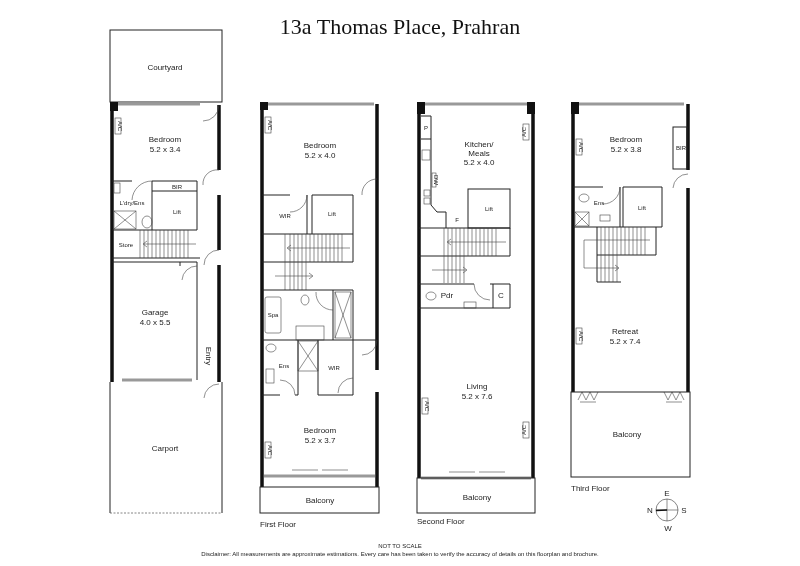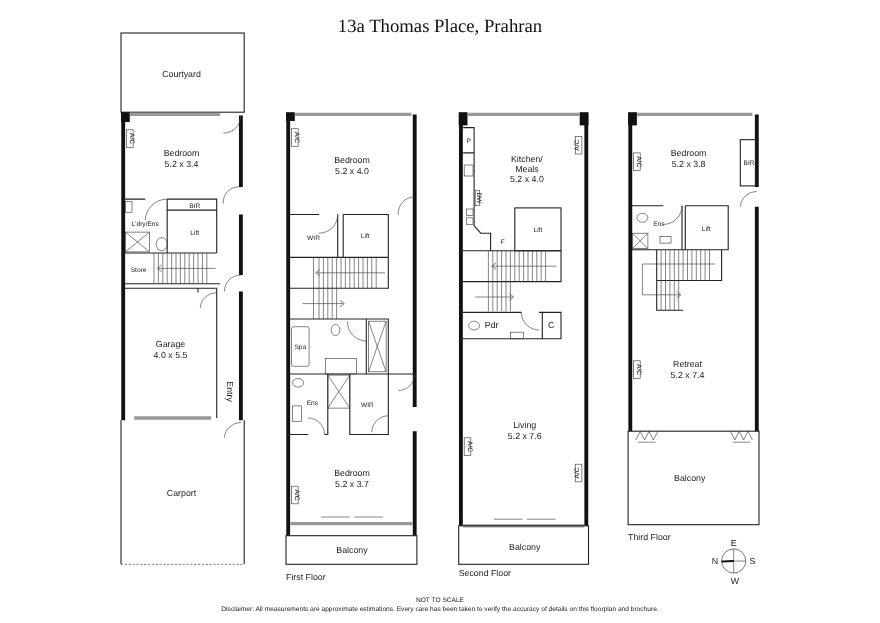--- a/index.html
+++ b/index.html
@@ -1,17 +1,17 @@
 <!DOCTYPE html>
 <html><head>
 <meta charset="utf-8">
 <style>
   html, body { margin:0; padding:0; background:#fff; }
   body { width:800px; height:566px; position:relative; overflow:hidden; font-family:"Liberation Sans", sans-serif; color:#222; }
-  .title { position:absolute; left:0; width:800px; top:14px; text-align:center; font-family:"Liberation Serif", serif; font-size:17px; color:#111; }
+  .title { position:absolute; left:0; width:800px; top:14px; text-align:center; font-family:"Liberation Serif", serif; font-size:22px; color:#111; }
   svg.plan { position:absolute; left:0; top:0; }
   .lbl { font-family:"Liberation Sans", sans-serif; font-size:8px; fill:#222; text-anchor:middle; }
   .lbl-sm { font-family:"Liberation Sans", sans-serif; font-size:6px; fill:#222; text-anchor:middle; }
   .lbl-floor { font-family:"Liberation Sans", sans-serif; font-size:8px; fill:#222; }
   .wall { stroke:#111; stroke-width:3.5; fill:none; }
   .thin { stroke:#222; stroke-width:1; fill:none; }
   .hair { stroke:#444; stroke-width:0.6; fill:none; }
   .win { stroke:#999; stroke-width:3; fill:none; }
   .footer { position:absolute; left:0; width:800px; text-align:center; font-size:6px; color:#222; }
 </style>

